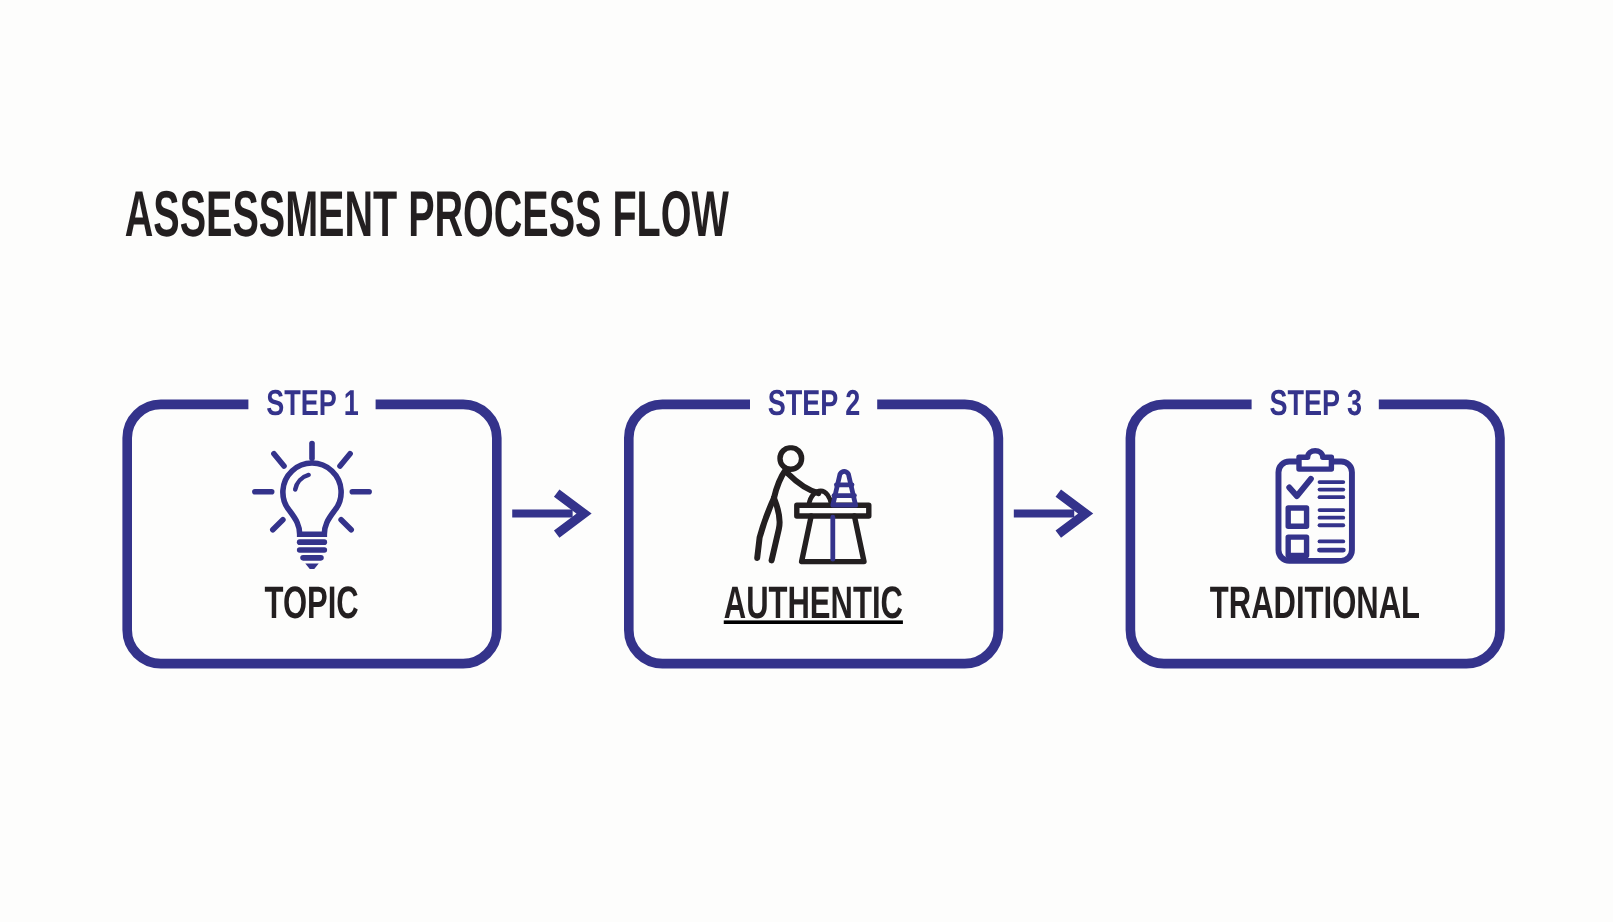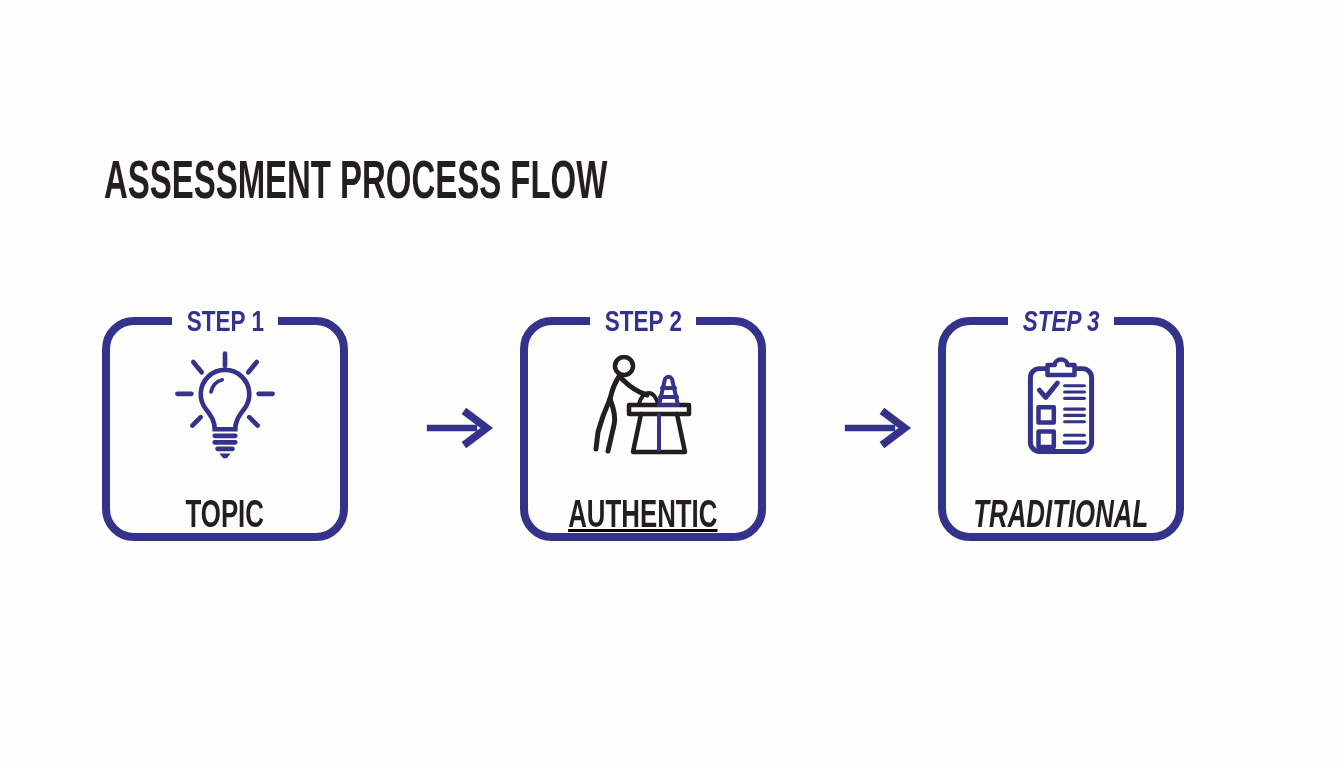--- a/index.html
+++ b/index.html
@@ -26,33 +26,32 @@
     font-weight: bold;
     color: var(--ink);
     white-space: nowrap;
     transform: scaleX(0.61);
     transform-origin: left center;
     letter-spacing: 0;
   }
 
   .step-box {
     position: absolute;
-    top: 317px;
-    width: 246px; height: 224px;
+    top: 333px;
+    width: 316px; height: 224px;
     border: 8px solid var(--accent);
     border-radius: 32px;
     background: transparent;
     display: flex;
     flex-direction: column;
     align-items: center;
-    justify-content: space-between;
   }
   .box-1 { left: 102px; }
   .box-2 { left: 520px; text-decoration: underline; }
-  .box-3 { left: 938px; font-style: italic; }
+  .box-3 { left: 938px; }
 
   .step-tab {
     position: absolute;
     top: -19px;
     left: 50%;
     transform: translateX(-50%);
     height: 30px;
     width: 106px;
     background: var(--background);
     display: flex;

